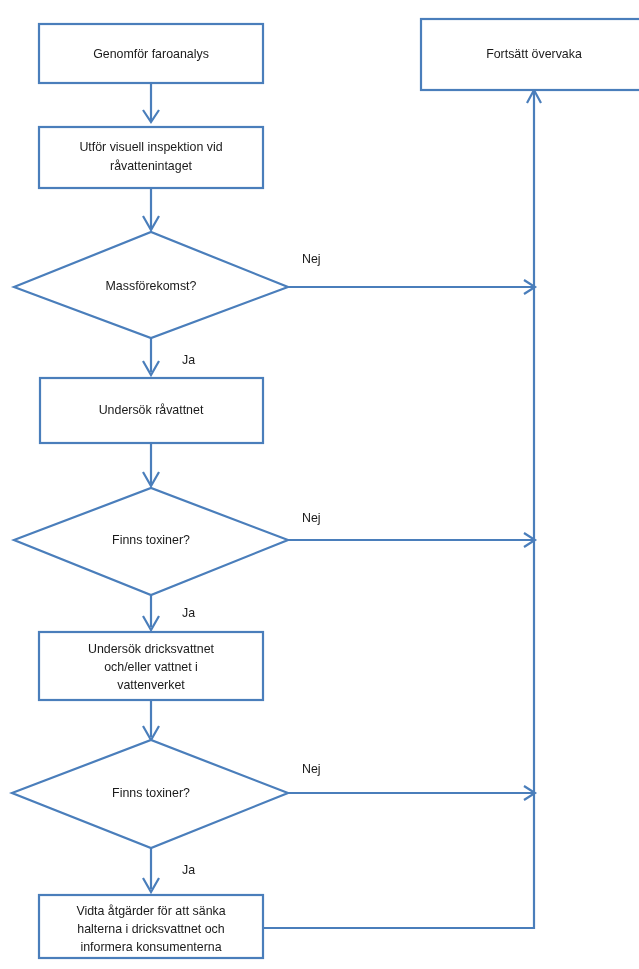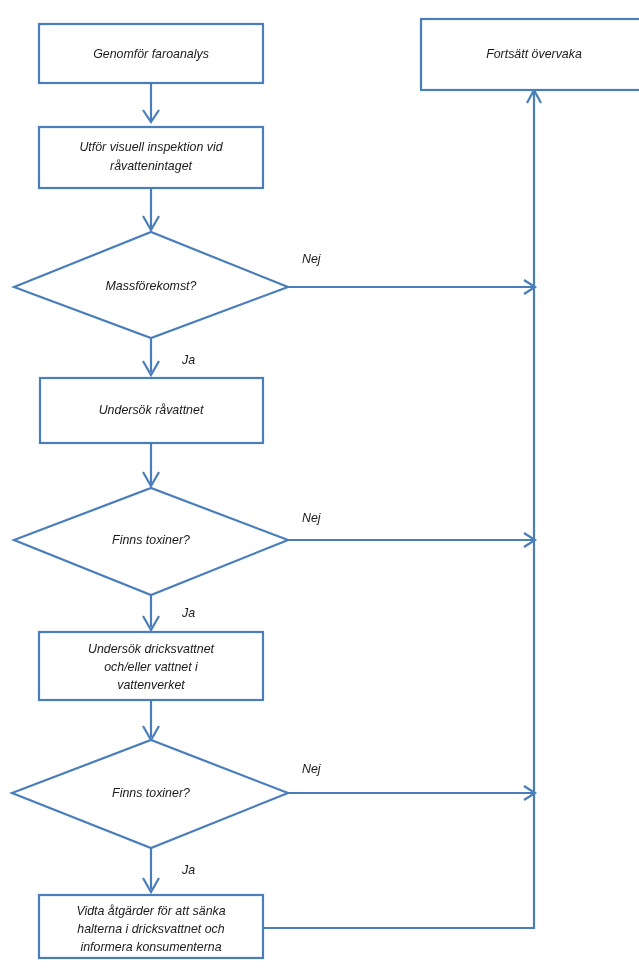--- a/index.html
+++ b/index.html
@@ -11,21 +11,20 @@
     width: 639px;
     height: 969px;
     font-family: "Liberation Sans", sans-serif;
     overflow: hidden;
   }
   #flowchart-root {
     position: relative;
     width: 639px;
     height: 969px;
     background: #ffffff;
-    font-style: italic;
   }
   svg.chart-canvas {
     position: absolute;
     top: 0;
     left: 0;
     width: 639px;
     height: 969px;
     display: block;
   }
   .node-shape {

